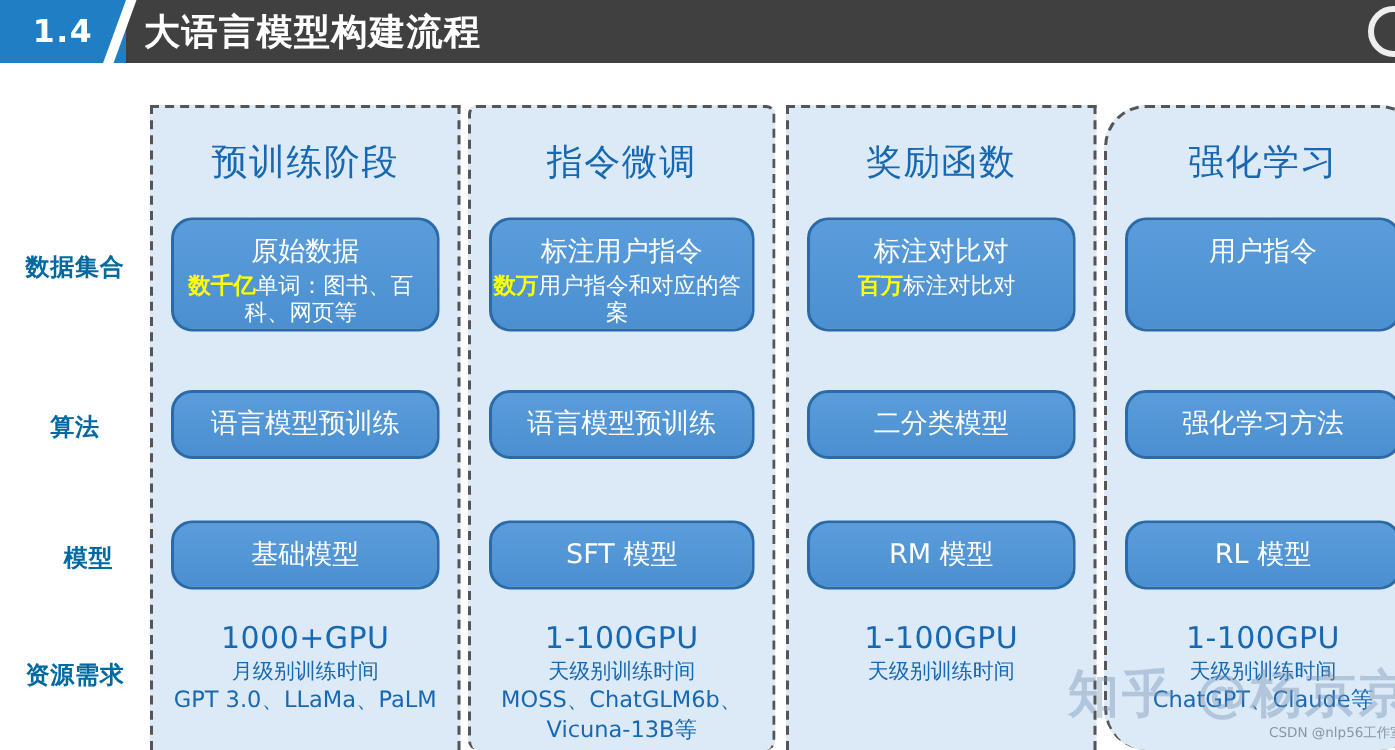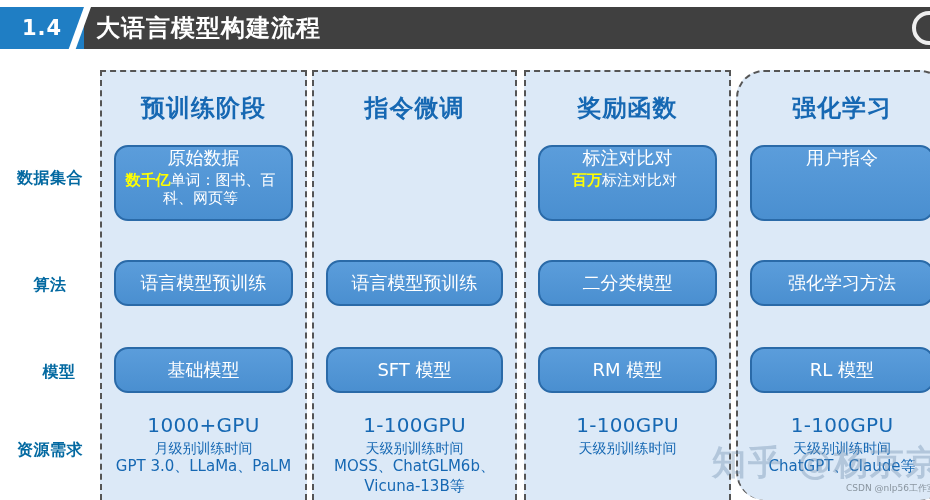--- a/index.html
+++ b/index.html
@@ -11,21 +11,21 @@
     height: 500px;
     background: #ffffff;
     font-family: "DejaVu Sans", "Liberation Sans", sans-serif;
     overflow: hidden;
     position: relative;
   }
 
   
   .header {
     position: absolute;
-    left: 0; top: 7px;
+    left: 0; top: 0;
     width: 930px;
     height: 42px;
     background: #404040;
     overflow: hidden;
   }
   .header-num-box {
     position: absolute;
     left: 0; top: 0;
     width: 84px;
     height: 42px;
@@ -103,42 +103,42 @@
     border-bottom: none;
   }
   .col-title {
     position: absolute;
     top: 20px;
     left: 0;
     width: 100%;
     text-align: center;
     color: #1668b3;
     font-size: 24px;
-    font-weight: bold;
+    font-weight: normal;
     letter-spacing: 1px;
     white-space: nowrap;
   }
 
   
   .card {
     position: absolute;
     left: 12px;
     right: 12px;
     background: linear-gradient(180deg, #5b9ddb 0%, #4a8fd0 100%);
     border: 2px solid #2a6aa8;
     border-radius: 14px;
     box-sizing: border-box;
     color: #ffffff;
     text-align: center;
     overflow: hidden;
   }
   .card-main {
     font-size: 18px;
     line-height: 1.25;
-    padding-top: 0;
+    padding-top: 10px;
     white-space: nowrap;
   }
   .card-sub {
     font-size: 15px;
     line-height: 1.22;
     padding: 1px 6px 0 0;
   }
   .hl {
     color: #ffff00;
     font-weight: bold;
@@ -231,23 +231,29 @@
     <div class="card-main">基础模型</div>
   </div>
 
   <div class="resource">
     <div class="gpu">1000+GPU</div>
     <div class="time">月级别训练时间</div>
     <div class="models">GPT 3.0、LLaMa、PaLM</div>
   </div>
 </div>
 
-<div class="column" style="left:312px; width:205px;">
+<div class="column" style="left:312px; width:205px;border-radius:6px;">
   <div class="col-title">指令微调</div>
 
+  <div class="card card-data">
+    <div class="card-main">标注用户指令</div>
+    <div class="card-sub">
+      <span class="hl">数万</span><span>用户指令和对应的答案</span>
+    </div>
+  </div>
 
   <div class="card card-algo">
     <div class="card-main">语言模型预训练</div>
   </div>
 
   <div class="card card-model">
     <div class="card-main">SFT 模型</div>
   </div>
 
   <div class="resource">

